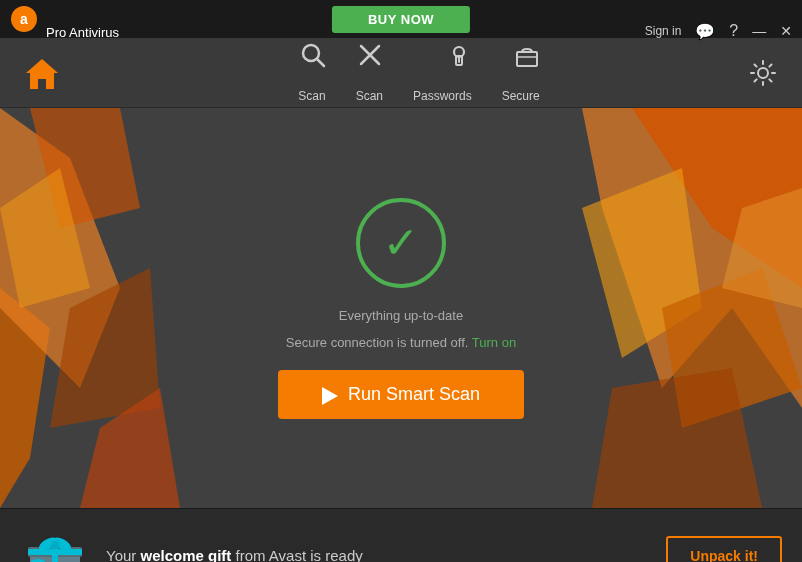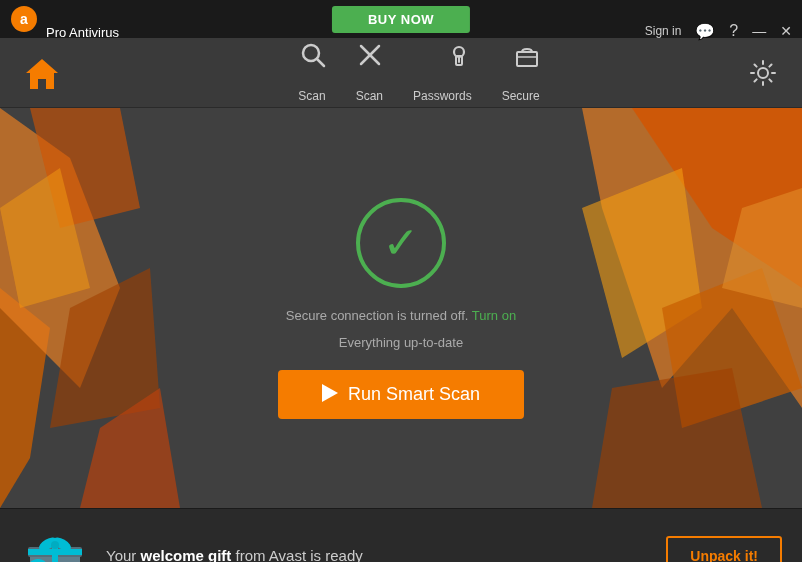--- a/index.html
+++ b/index.html
@@ -210,21 +210,21 @@
     #run-scan-btn {
       background: #f57c00;
       color: #fff;
       font-size: 18px;
       font-weight: 500;
       padding: 14px 44px;
       border: none;
       border-radius: 4px;
       cursor: pointer;
       display: flex;
-      align-items: flex-start;
+      align-items: flex-end;
       gap: 10px;
       margin-top: 8px;
     }
     .play-triangle {
       width: 0;
       height: 0;
       border-top: 9px solid transparent;
       border-bottom: 9px solid transparent;
       border-left: 16px solid #fff;
     }
@@ -362,26 +362,26 @@
     <polygon points="30,280 150,260 180,400 10,400" fill="#a04000" opacity="0.6"></polygon>
     <polygon points="160,100 220,80 220,200 140,180" fill="#e8962e" opacity="0.5"></polygon>
   </svg>
 
   <div id="center-content">
     <div id="check-circle">
       <span id="check-mark">✓</span>
     </div>
 
 
+    <div id="subtitle-line2">Everything up-to-date</div>
+
     <div id="subtitle-line1">
       <span>Secure connection is turned off.</span>
       <a id="turn-on-link" href="#">Turn on</a>
     </div>
-
-    <div id="subtitle-line2">Everything up-to-date</div>
 
     <button id="run-scan-btn">
       <span class="play-triangle"></span>
       <span>Run Smart Scan</span>
     </button>
   </div>
 </div>
 
 <div id="bottom-bar">
 

